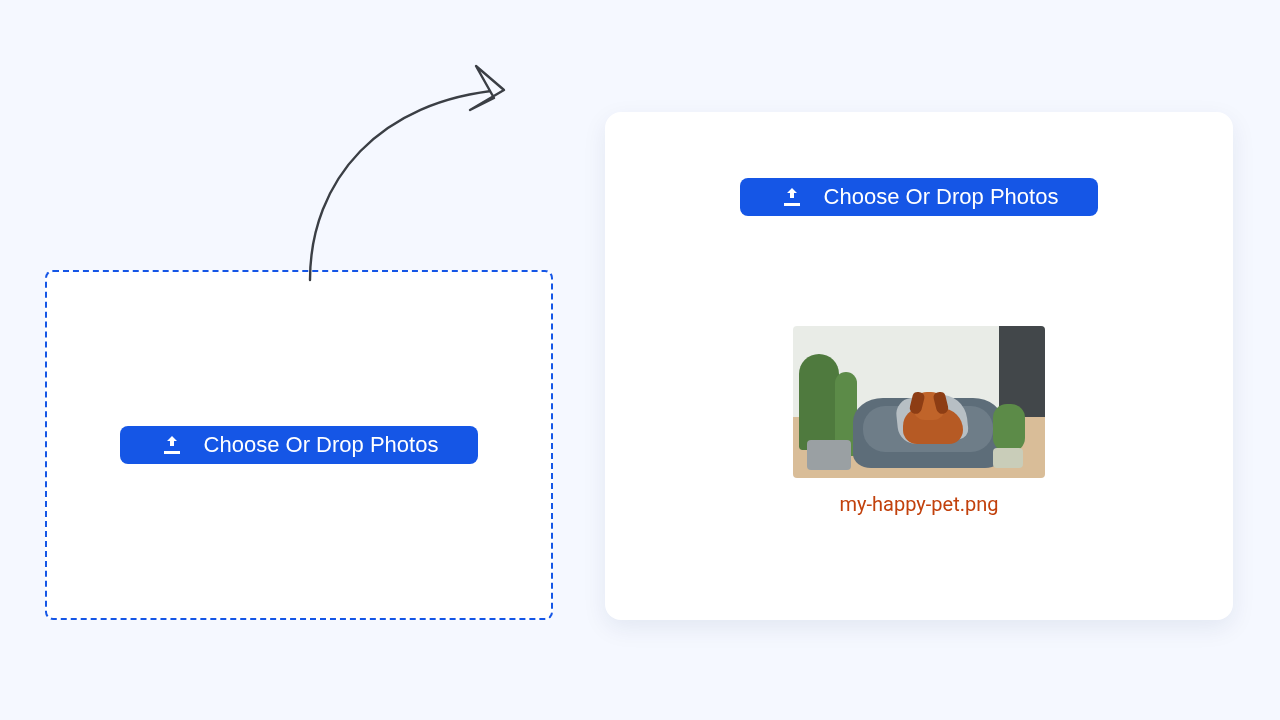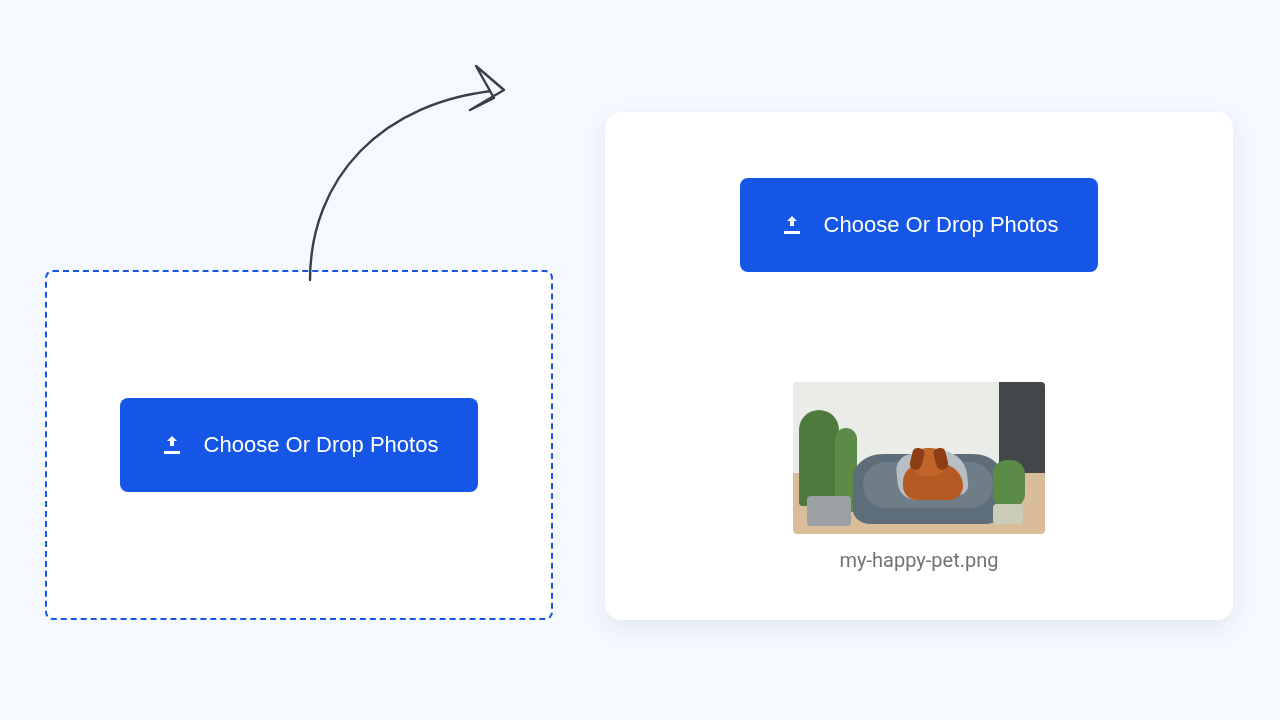--- a/index.html
+++ b/index.html
@@ -44,21 +44,21 @@
 
   
   .upload-btn {
     display: inline-flex;
     align-items: center;
     gap: 20px;
     background: #1556e6;
     color: #ffffff;
     border: none;
     border-radius: 8px;
-    padding: 34px 40px;
+    padding: 6px 40px;
     font-size: 22px;
     font-weight: 500;
     cursor: pointer;
     white-space: nowrap;
   }
   .upload-btn .icon { display:inline-flex; }
   .upload-btn svg { width: 24px; height: 24px; fill: #ffffff; }
 
   
   .thumbs {
@@ -75,21 +75,21 @@
   .thumb-img {
     width: 252px;
     height: 152px;
     border-radius: 4px;
     overflow: hidden;
     position: relative;
   }
   .thumb-caption {
     margin-top: 14px;
     font-size: 20px;
-    color: #737373;
+    color: #c2410c;
   }
 
   
   .dog-scene { background: linear-gradient(#e9ece7 0 60%, #d9bd98 60% 100%); position:relative; }
   .dog-scene .wall-strip { position:absolute; right:0; top:0; width:46px; height:60%; background:#42474a; }
   .dog-scene .plant-l { position:absolute; left:6px; bottom:28px; width:40px; height:96px; background:#4f7a3e; border-radius:22px 22px 4px 4px; }
   .dog-scene .plant-l2 { position:absolute; left:42px; bottom:22px; width:22px; height:84px; background:#5c8b48; border-radius:14px 14px 4px 4px; }
   .dog-scene .pot-l { position:absolute; left:14px; bottom:8px; width:44px; height:30px; background:#9aa0a3; border-radius:4px; }
   .dog-scene .bed { position:absolute; left:60px; bottom:10px; width:150px; height:70px; background:#5d6d79; border-radius:30px 30px 18px 18px / 24px 24px 14px 14px; }
   .dog-scene .bed:before { content:""; position:absolute; left:10px; top:8px; width:130px; height:46px; background:#6e7d88; border-radius:22px; }

